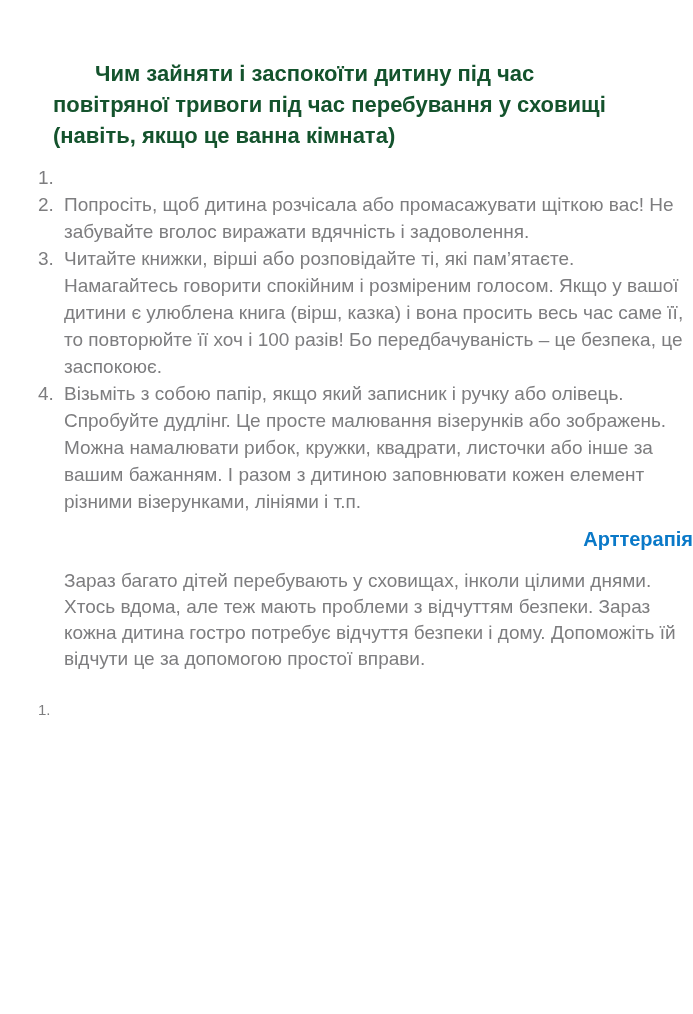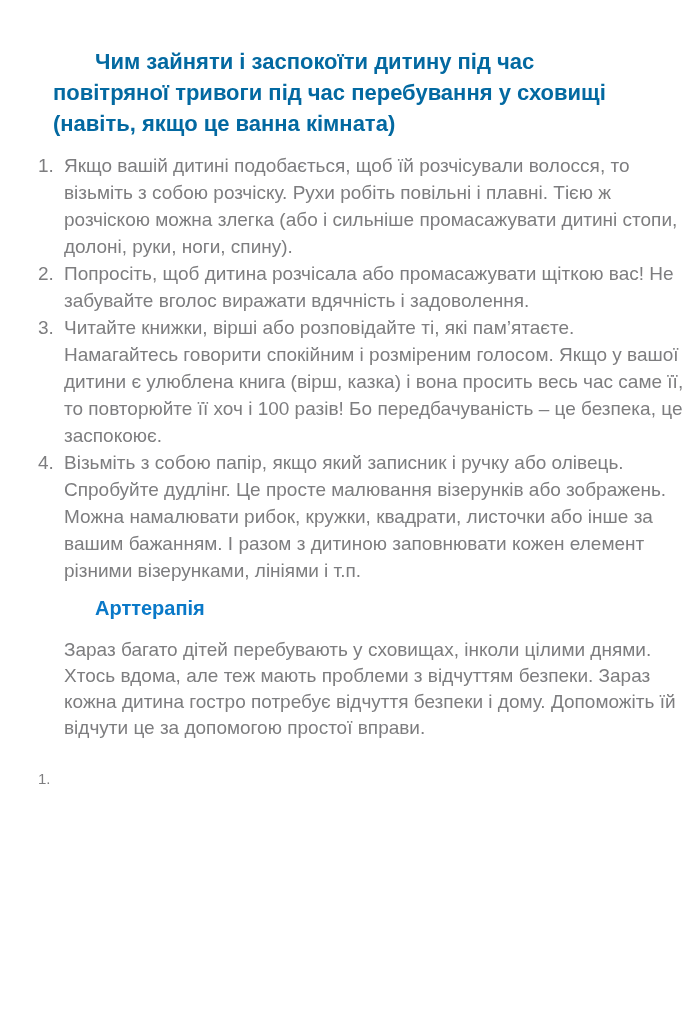--- a/index.html
+++ b/index.html
@@ -13,26 +13,26 @@
     overflow: hidden;
     font-family: "Liberation Sans", sans-serif;
   }
   .page {
     position: relative;
     width: 693px;
     height: 1014px;
     background: #ffffff;
   }
   .main-heading {
-    margin: 46px 40px 0 53px;
+    margin: 58px 40px 0 53px;
     width: 592px;
     font-size: 22px;
     line-height: 31px;
     font-weight: 700;
-    color: #0369a1;
+    color: #14532d;
     text-indent: 42px;
   }
   .list {
     color: #7d7d7f;
     font-size: 19px;
     line-height: 27px;
   }
   .list1 { margin-top: 13px; }
   .list-item {
     display: flex;
@@ -44,20 +44,21 @@
   }
   .list-item .item-text {
     width: 620px;
   }
   .sub-heading {
     margin: 12px 0 0 95px;
     font-size: 20px;
     line-height: 24px;
     font-weight: 700;
     color: #0a79c8;
+    text-align: right;
   }
   .paragraph {
     margin: 17px 0 0 64px;
     width: 618px;
     color: #7d7d7f;
     font-size: 19px;
     line-height: 26px;
   }
   .list2 { margin-top: 21px; }
   .list2 .num {
@@ -68,21 +69,20 @@
 </head>
 <body>
 
 <div class="page">
 
   <h1 class="main-heading">Чим зайняти і заспокоїти дитину під час повітряної тривоги під час перебування у сховищі (навіть, якщо це ванна кімната)</h1>
 
   <div class="list list1">
     <div class="list-item">
       <span class="num">1.</span>
-      <span class="item-text">Якщо вашій дитині подобається, щоб їй розчісували волосся, то візьміть з собою розчіску. Рухи робіть повільні і плавні. Тією ж розчіскою можна злегка (або і сильніше промасажувати дитині стопи, долоні, руки, ноги, спину).</span>
     </div>
     <div class="list-item">
       <span class="num">2.</span>
       <span class="item-text">Попросіть, щоб дитина розчісала або промасажувати щіткою вас! Не забувайте вголос виражати вдячність і задоволення.</span>
     </div>
     <div class="list-item">
       <span class="num">3.</span>
       <span class="item-text">Читайте книжки, вірші або розповідайте ті, які пам’ятаєте. Намагайтесь говорити спокійним і розміреним голосом. Якщо у вашої дитини є улюблена книга (вірш, казка) і вона просить весь час саме її, то повторюйте її хоч і 100 разів! Бо передбачуваність – це безпека, це заспокоює.</span>
     </div>
     <div class="list-item">

